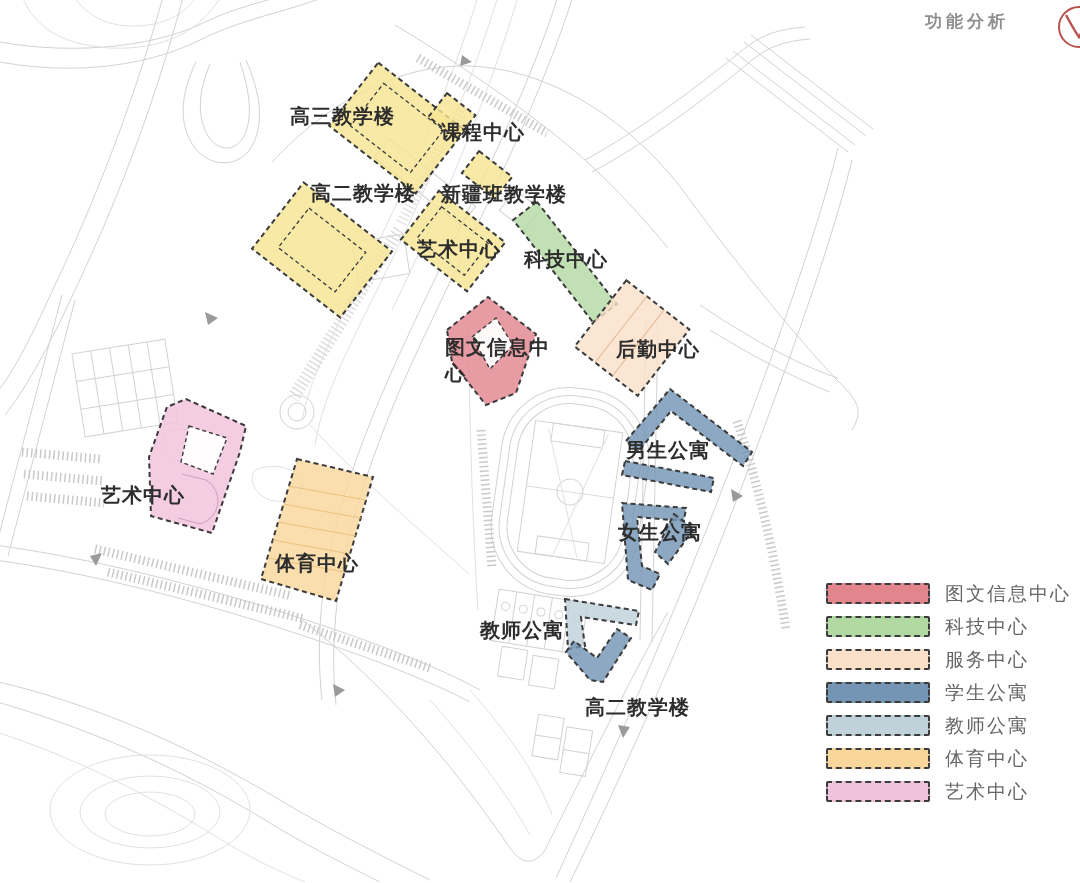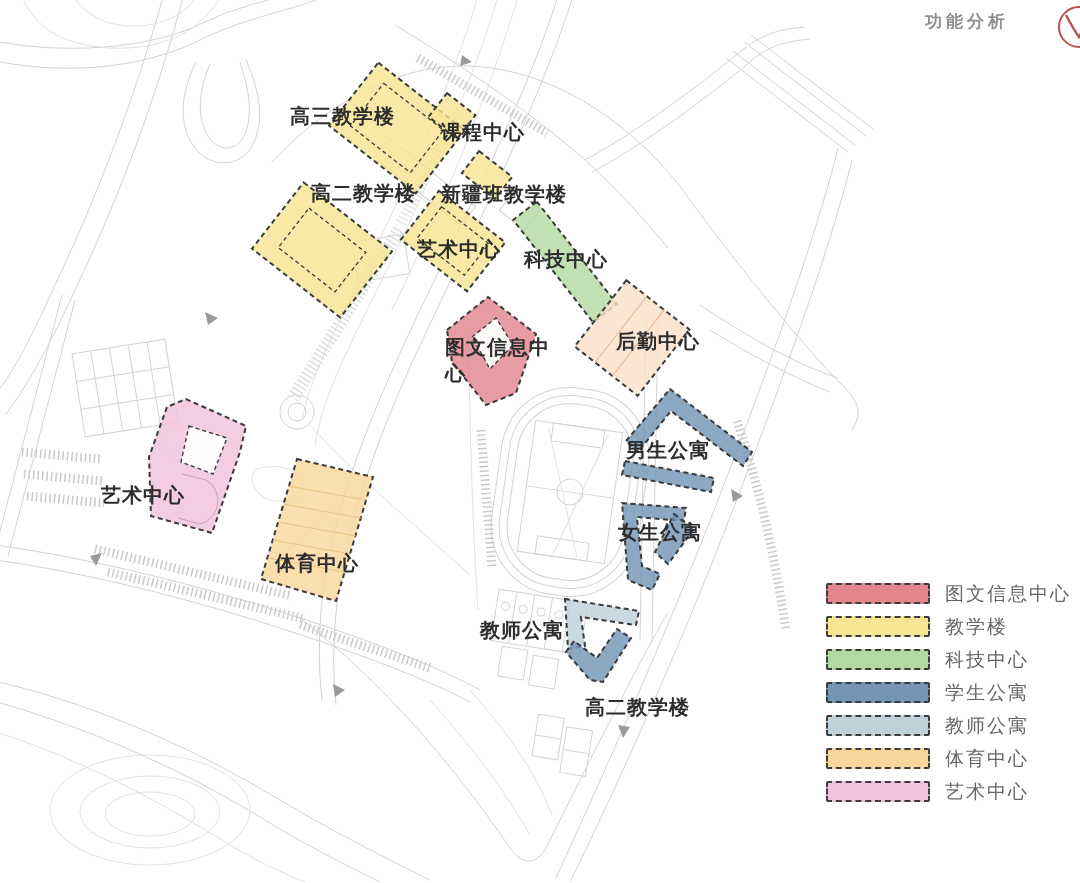--- a/index.html
+++ b/index.html
@@ -224,48 +224,48 @@
     </g>
   </svg>
 
   <div class="map-label" style="left:290px;top:103px;text-align:center;">高三教学楼</div>
   <div class="map-label" style="left:441px;top:119px;text-align:right;">课程中心</div>
   <div class="map-label" style="left:311px;top:180px;">高二教学楼</div>
   <div class="map-label" style="left:441px;top:181px;">新疆班教学楼</div>
   <div class="map-label" style="left:417px;top:236px;">艺术中心</div>
   <div class="map-label" style="left:524px;top:246px;">科技中心</div>
   <div class="map-label wrap" style="left:445px;top:334px;">图文信息中心</div>
-  <div class="map-label" style="left:616px;top:328px;">后勤中心</div>
+  <div class="map-label" style="left:616px;top:336px;">后勤中心</div>
   <div class="map-label" style="left:626px;top:437px;">男生公寓</div>
   <div class="map-label" style="left:618px;top:519px;">女生公寓</div>
   <div class="map-label" style="left:101px;top:482px;">艺术中心</div>
   <div class="map-label" style="left:275px;top:550px;">体育中心</div>
   <div class="map-label" style="left:480px;top:617px;">教师公寓</div>
   <div class="map-label" style="left:585px;top:694px;">高二教学楼</div>
 
   <div class="page-title">功能分析</div>
   <svg class="logo" width="30" height="54" viewBox="1050 0 30 54">
     <circle cx="1079" cy="27" r="20" fill="none" stroke="#b9524c" stroke-width="2"></circle>
     <path d="M1066,15 Q1074,30 1079,37 Q1084,28 1091,13" fill="none" stroke="#b9524c" stroke-width="2.4"></path>
   </svg>
 
   <div class="legend">
     <div class="legend-row">
       <span class="swatch" style="background-color: rgb(226, 133, 141);"></span>
       <span class="legend-label">图文信息中心</span>
     </div>
     <div class="legend-row">
-      <span class="swatch" style="background-color: rgb(246, 229, 146);"></span>
-      <span class="legend-label">教学楼</span>
-    </div>
-    <div class="legend-row">
       <span class="swatch" style="background-color: rgb(179, 217, 163);"></span>
       <span class="legend-label">科技中心</span>
     </div>
     <div class="legend-row">
+      <span class="swatch" style="background-color: rgb(250, 223, 201);"></span>
+      <span class="legend-label">服务中心</span>
+    </div>
+    <div class="legend-row">
       <span class="swatch" style="background-color: rgb(116, 149, 180);"></span>
       <span class="legend-label">学生公寓</span>
     </div>
     <div class="legend-row">
       <span class="swatch" style="background-color: rgb(191, 210, 217);"></span>
       <span class="legend-label">教师公寓</span>
     </div>
     <div class="legend-row">
       <span class="swatch" style="background-color: rgb(249, 215, 156);"></span>
       <span class="legend-label">体育中心</span>

